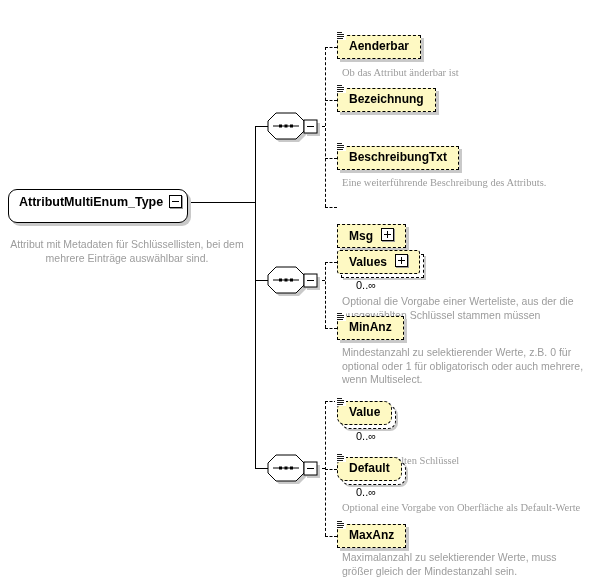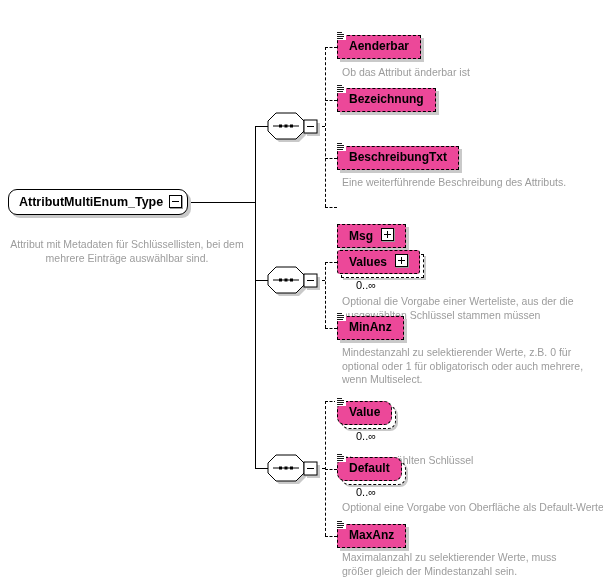--- a/index.html
+++ b/index.html
@@ -14,40 +14,40 @@
   }
   .ext-title{position:absolute;left:9px;top:6px;font-size:12px;color:#5a5a5a;white-space:nowrap;}
   .ext-title b{font-weight:bold;}
   
   .hline{position:absolute;height:0;border-top:1px solid #000;}
   .vline{position:absolute;width:0;border-left:1px solid #000;}
   .hdash{position:absolute;height:0;border-top:1px dashed #000;}
   .vdash{position:absolute;width:0;border-left:1px dashed #000;}
   
   .root-node{
-    position:absolute;left:8px;top:189px;width:180px;height:26px;
+    position:absolute;left:8px;top:189px;width:180px;height:34px;
     background:#fff;border:1px solid #000;border-radius:9px;
     box-shadow:3px 3px 0 #c9c9c9;box-sizing:border-box;z-index:2;
   }
   .root-node .lbl{
     position:absolute;left:10px;top:0;line-height:24px;
     font-size:12.5px;font-weight:bold;color:#000;white-space:nowrap;
   }
   
   .pm{
     position:absolute;width:13px;height:13px;background:#fff;
     border:1px solid #000;box-sizing:border-box;box-shadow:1px 1px 0 #9a9a9a;
   }
   .pm .h{position:absolute;left:2px;right:2px;top:5px;height:1px;background:#000;}
   .pm .v{position:absolute;top:2px;bottom:2px;left:5px;width:1px;background:#000;}
   .pm.inline{position:relative;display:inline-block;vertical-align:-1px;margin-left:8px;}
   
   .node{position:absolute;z-index:1;}
   .ebox{
-    position:relative;display:inline-block;background:#ec4899;
+    position:relative;display:inline-block;background:#fef9c3;
     border:1px dashed #000;padding:3px 11px 4px 11px;box-sizing:border-box;
     font-size:12px;font-weight:bold;color:#000;white-space:nowrap;
     box-shadow:3px 3px 0 #c9c9c9;min-height:24px;
   }
   .node.round .ebox{border-radius:8px;}
   .node.multi .back{
     content:"";position:absolute;z-index:-1;left:4px;top:4px;
     width:100%;height:100%;border:1px dashed #000;background:#ffffff00;
     box-sizing:border-box;box-shadow:2px 2px 0 #c9c9c9;
   }
@@ -62,21 +62,21 @@
   }
   .txticon i{position:absolute;left:2px;width:7px;height:1px;background:#1a1a1a;}
   .txticon i:nth-child(1){top:2px;width:5px;}
   .txticon i:nth-child(2){top:4px;}
   .txticon i:nth-child(3){top:6px;}
   .txticon i:nth-child(4){top:8px;width:6px;}
   
   .desc{
     position:absolute;font-size:10.5px;line-height:13.5px;color:#9c9c9c;
   }
-  .nowrap{white-space:nowrap;}
+  .nowrap{white-space:nowrap;font-family:Liberation Serif, serif;}
   
   .comp{position:absolute;width:54px;height:32px;z-index:2;}
 </style>
 </head>
 <body>
 
 <div id="canvas">
 
 
   <div class="hline" style="left:186px;top:202px;width:69px;"></div>

